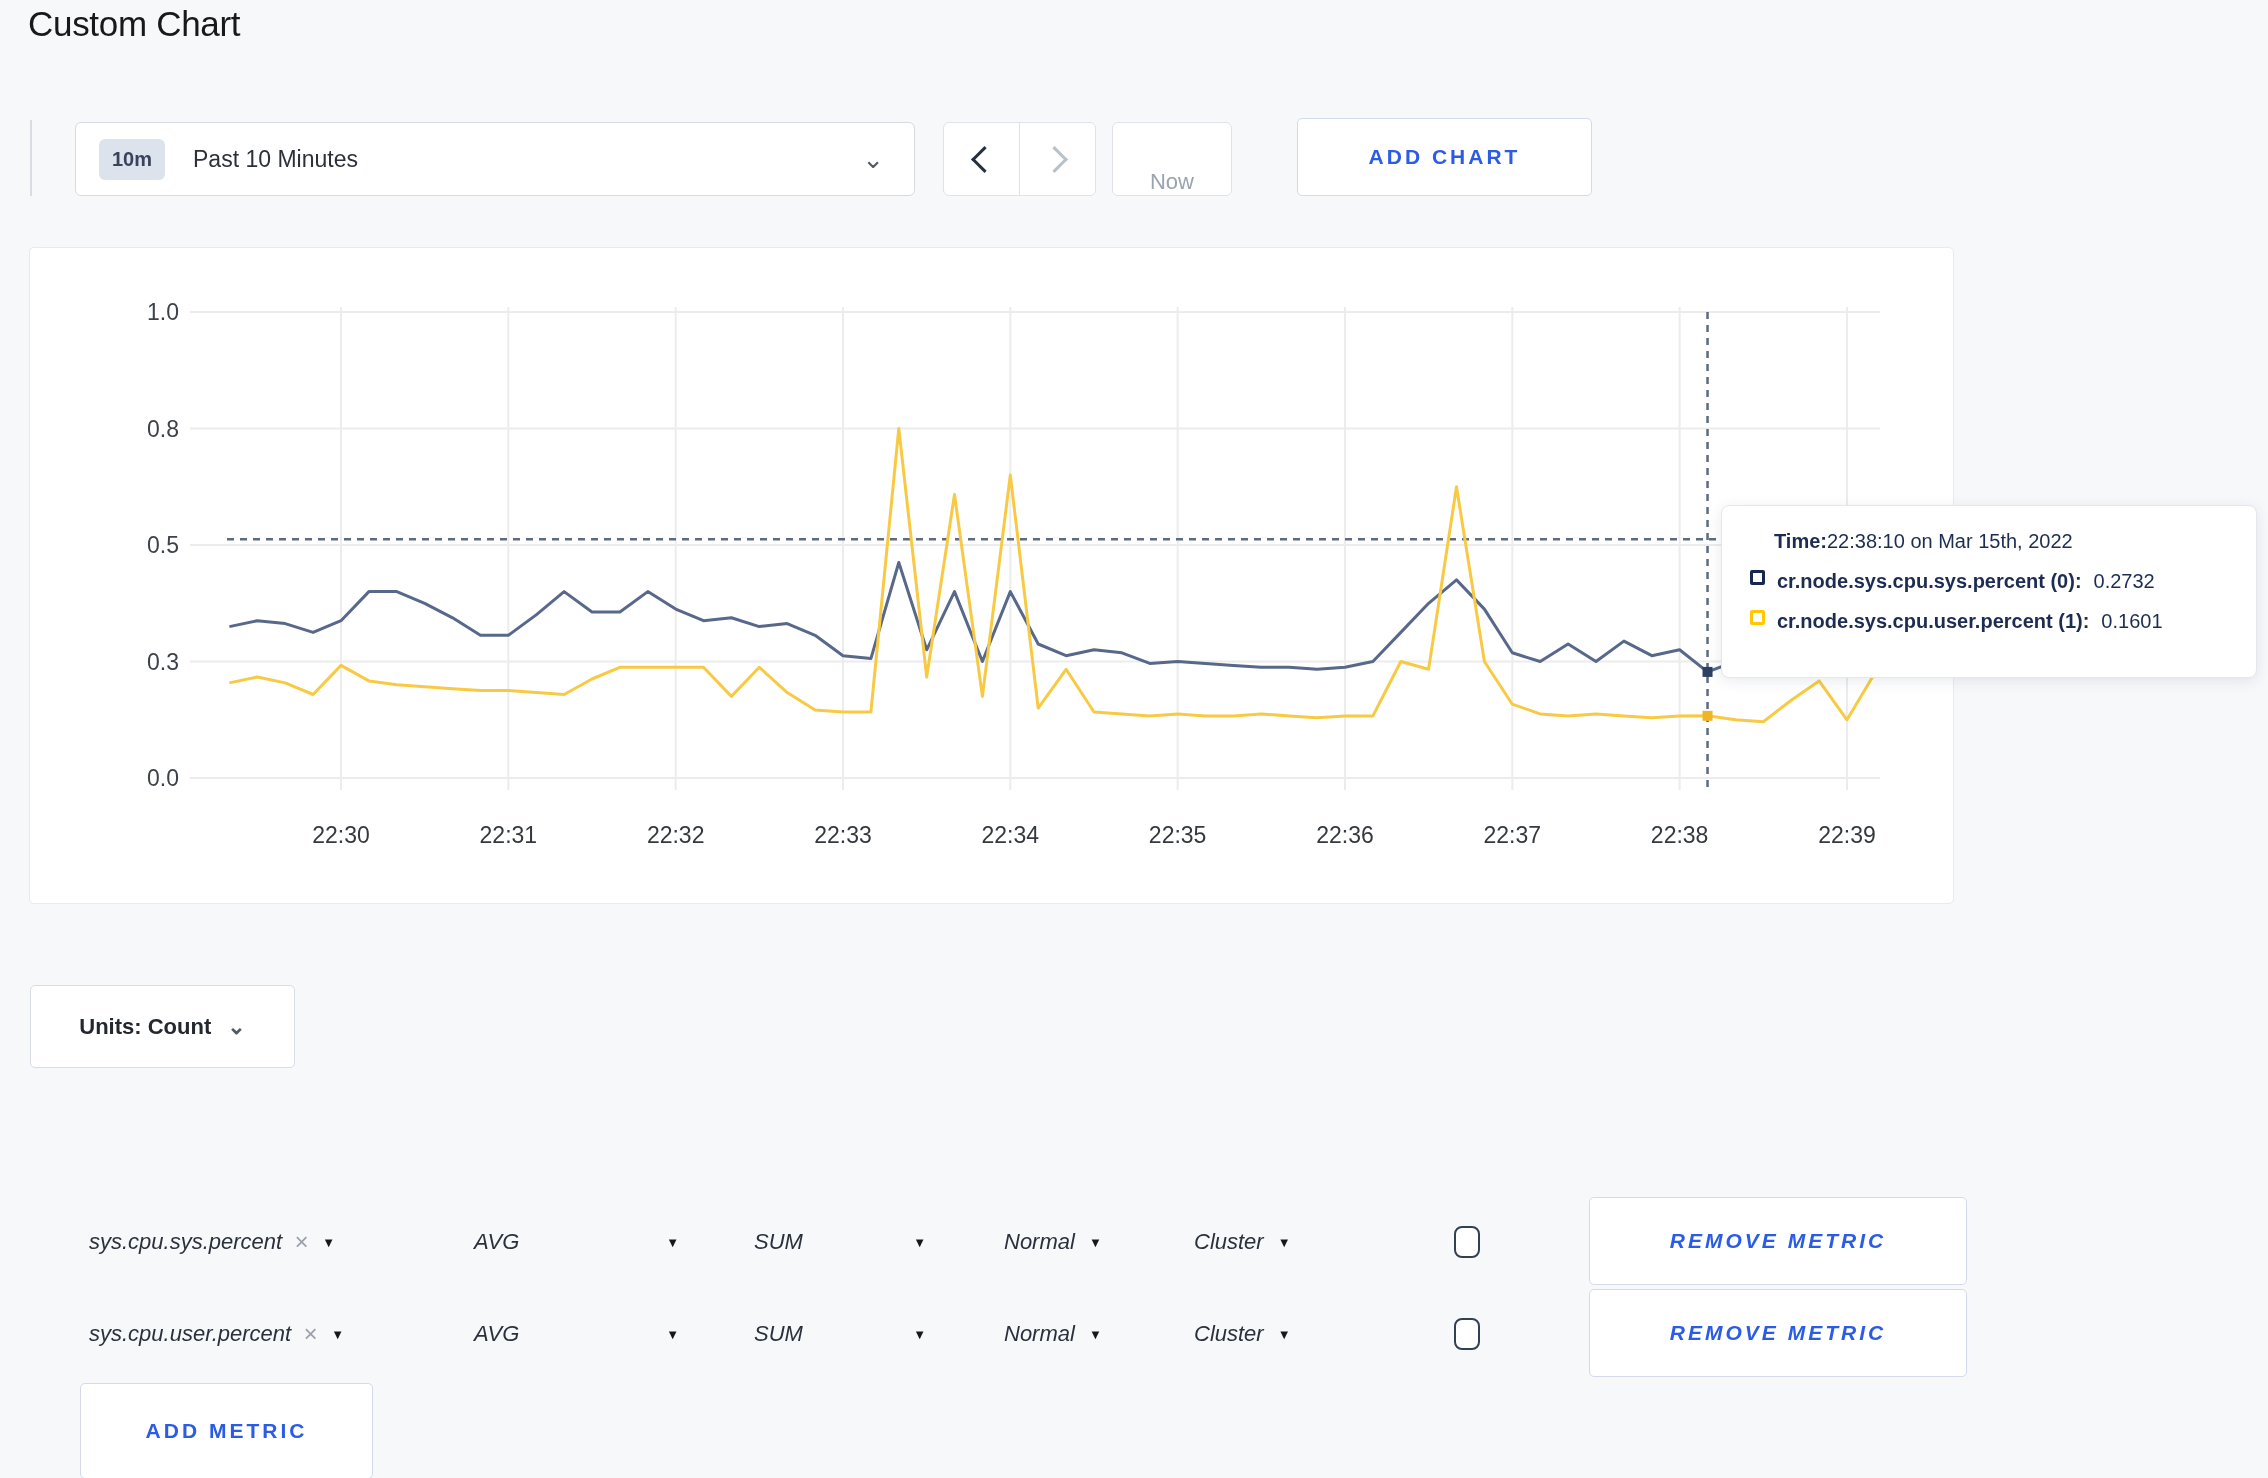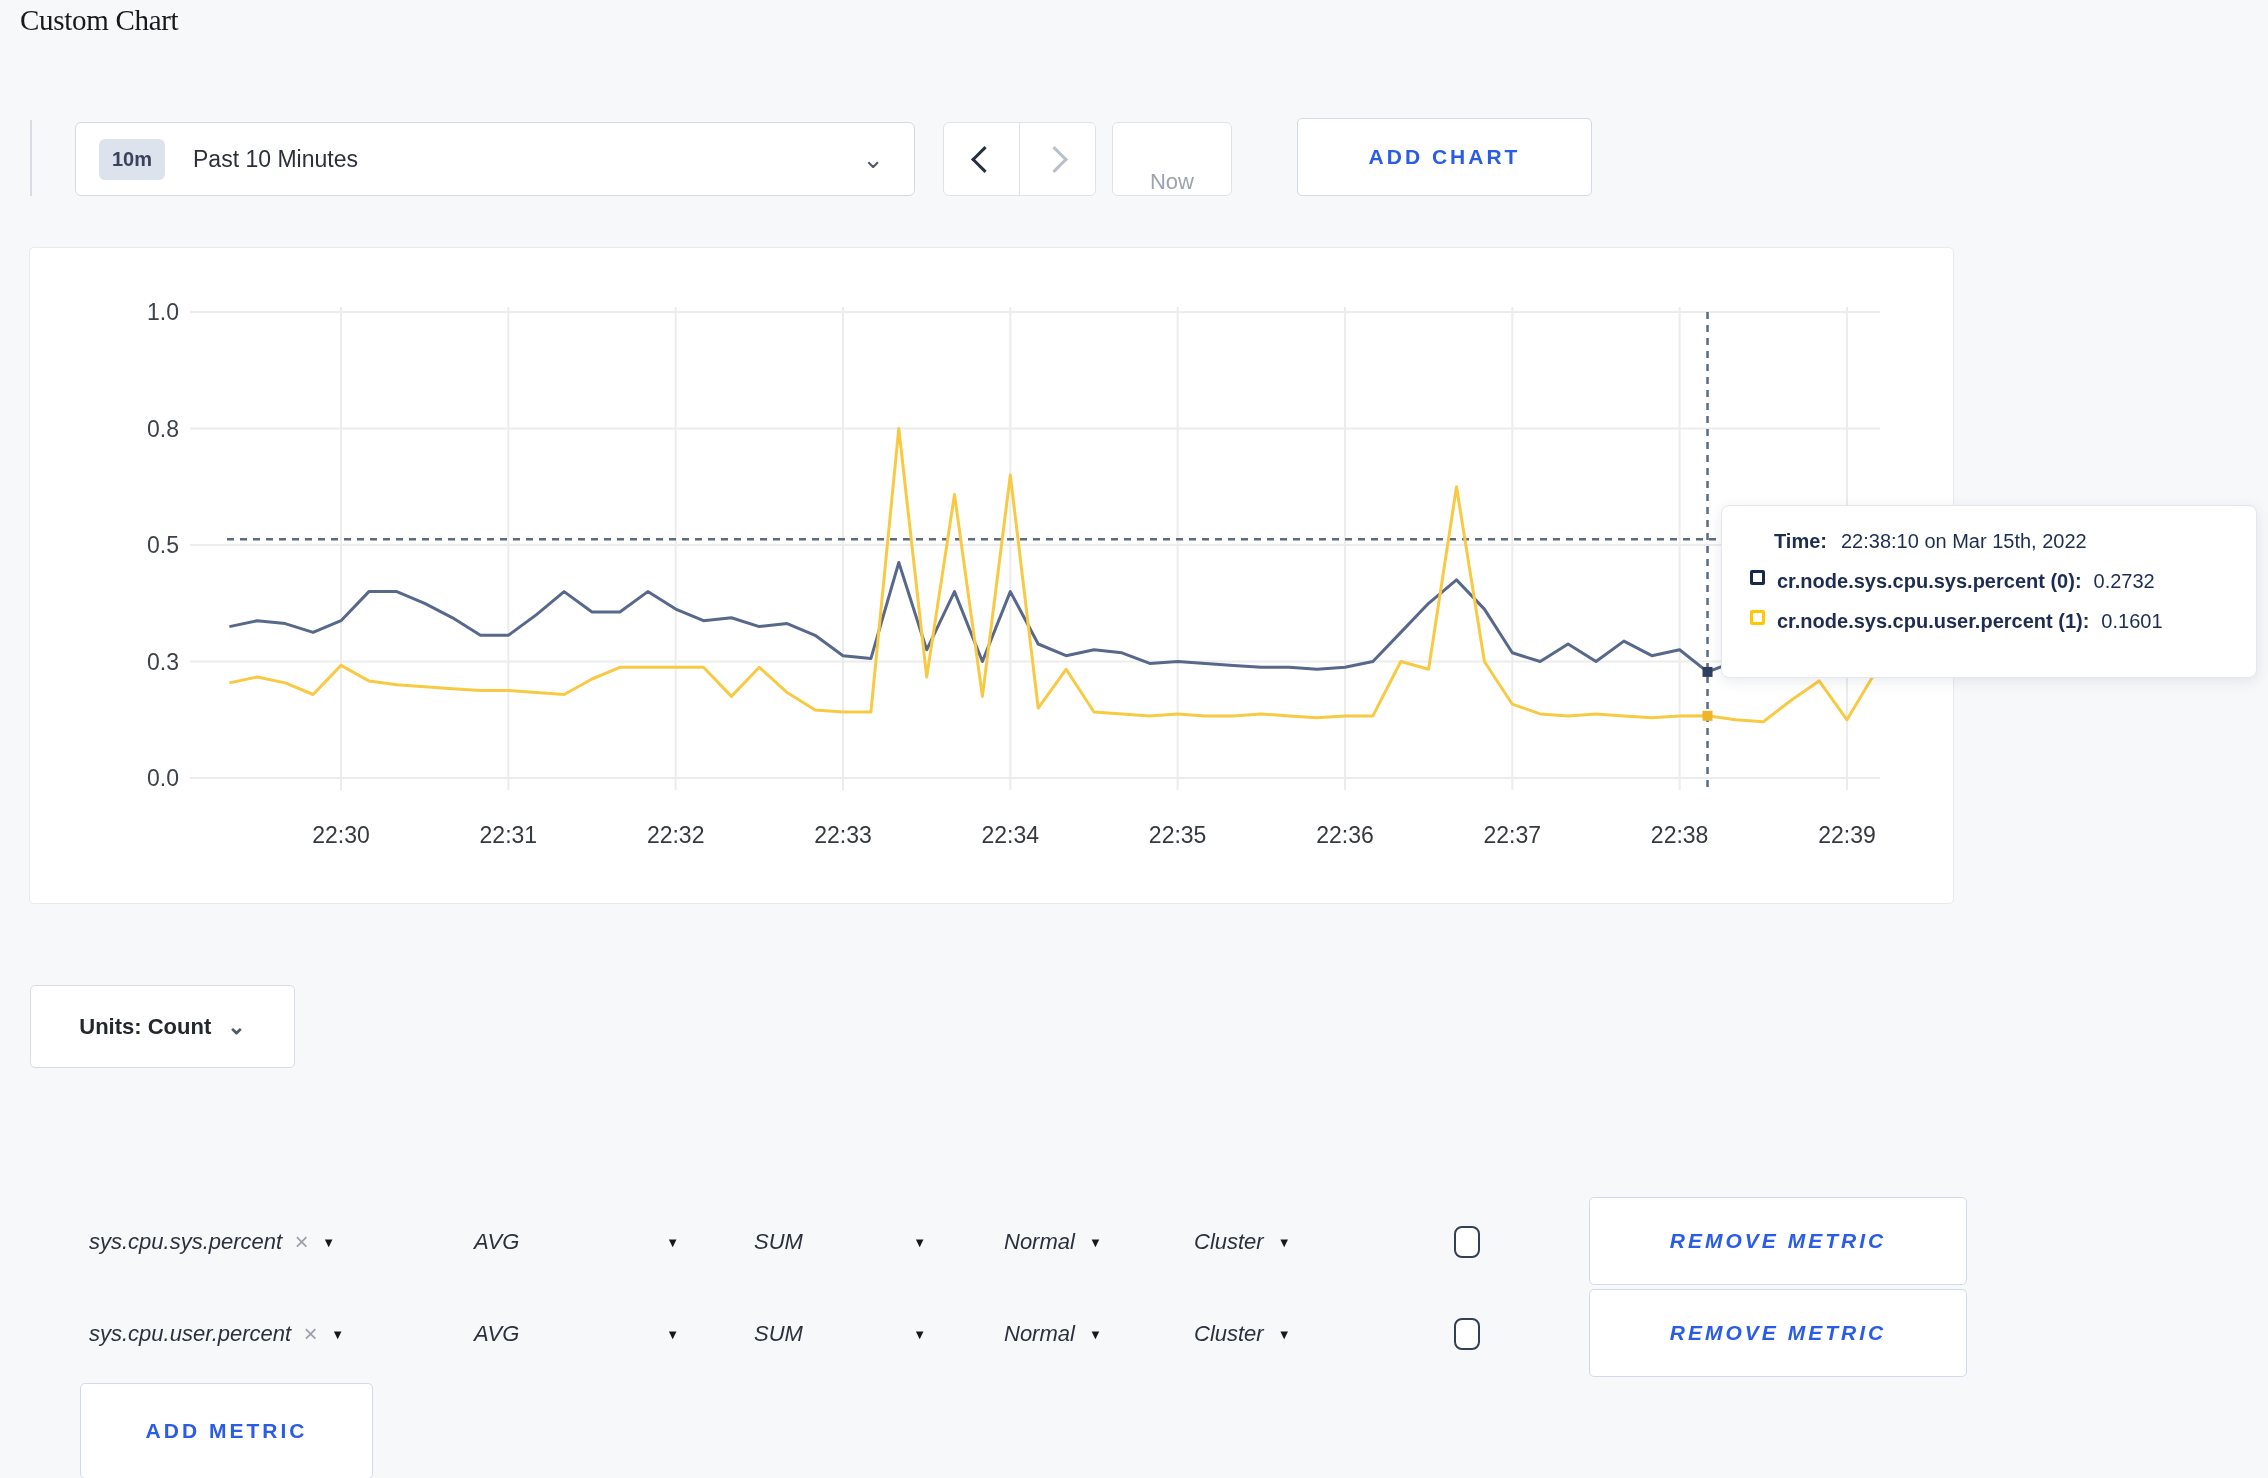--- a/index.html
+++ b/index.html
@@ -1,21 +1,21 @@
 <!DOCTYPE html>
 <html><head>
 <meta charset="utf-8">
 <style>
   html,body{margin:0;padding:0;background:#eef0f4;}
   .page{position:relative;width:2268px;height:1478px;background:#f7f8fa;overflow:hidden;
         font-family:"Liberation Sans",sans-serif;color:#262b34;}
   .abs{position:absolute;}
 
   
-  .title{left:20px;top:4px;font-size:29px;font-weight:500;color:#17191d;letter-spacing:-0.3px;font-family:Liberation Serif, serif;}
+  .title{left:28px;top:4px;font-size:35px;font-weight:500;color:#17191d;letter-spacing:-0.3px;}
 
   .toolbar-rule{left:30px;top:120px;width:2px;height:76px;background:#d9dde3;}
 
   .time-dropdown{left:75px;top:122px;width:840px;height:74px;background:#fff;border:1px solid #d6dbe2;
         border-radius:6px;display:flex;align-items:center;box-sizing:border-box;cursor:pointer;}
   .time-badge{margin-left:23px;background:#dde3ed;border-radius:6px;padding:9px 13px;
         font-size:20px;font-weight:bold;color:#39445c;}
   .time-label{margin-left:28px;font-size:23px;color:#2b3039;}
   .dd-chevron{position:absolute;right:30px;top:50%;transform:translateY(-50%);
         font-size:26px;color:#515a66;line-height:0;}
@@ -40,21 +40,21 @@
   .chart-card{left:29px;top:247px;width:1925px;height:657px;background:#fff;border:1px solid #e7eaf0;
         border-radius:5px;box-sizing:border-box;}
   .chart-svg{left:29px;top:247px;width:1925px;height:657px;}
 
   
   .tooltip{left:1721px;top:505px;width:536px;height:173px;background:#fff;border:1px solid #e3e7ee;
         border-radius:8px;box-shadow:0 3px 14px rgba(40,50,80,0.10);box-sizing:border-box;
         padding:24px 0 0 28px;z-index:5;}
   .tt-row{display:flex;align-items:flex-start;margin-bottom:17px;font-size:20px;color:#1d2d52;}
   .tt-time-label{font-weight:bold;margin-left:24px;}
-  .tt-time-value{margin-left:14px;}
+  .tt-time-value{}
   .tt-sq{width:15px;height:15px;border-radius:2px;box-sizing:border-box;margin-right:12px;flex:0 0 auto;}
   .tt-sq.navy{border:3.5px solid #16294d;}
   .tt-sq.yellow{border:3.5px solid #ffc800;}
   .tt-name{font-weight:bold;}
   .tt-val{margin-left:12px;}
 
   
   .units-box{left:30px;top:985px;width:265px;height:83px;background:#fff;border:1px solid #d8dce4;
         border-radius:5px;box-sizing:border-box;display:flex;align-items:center;justify-content:center;
         gap:16px;font-size:22px;font-weight:bold;color:#23282f;cursor:pointer;}

